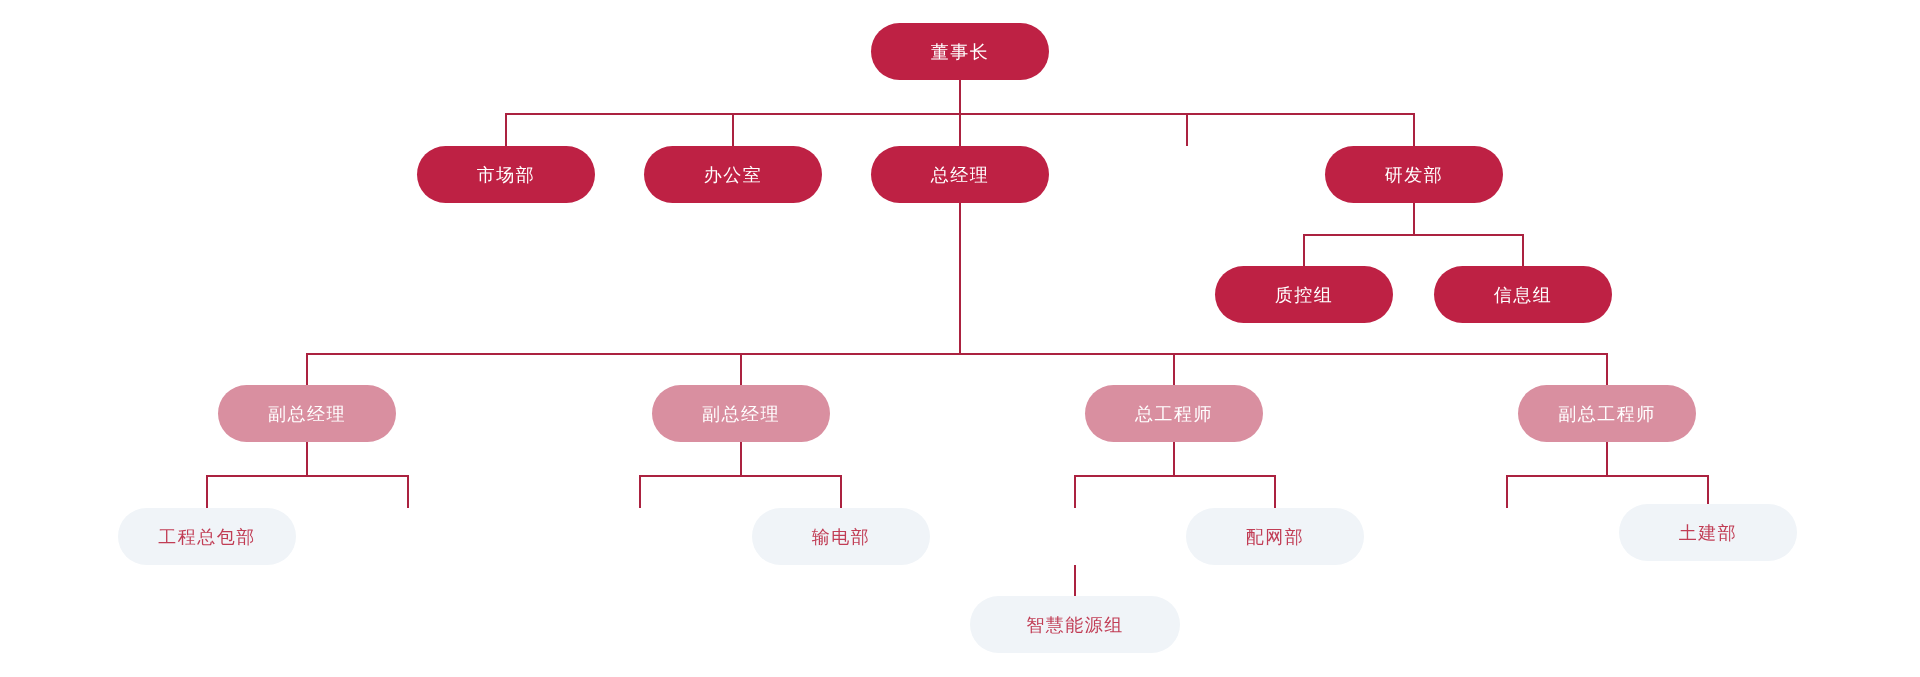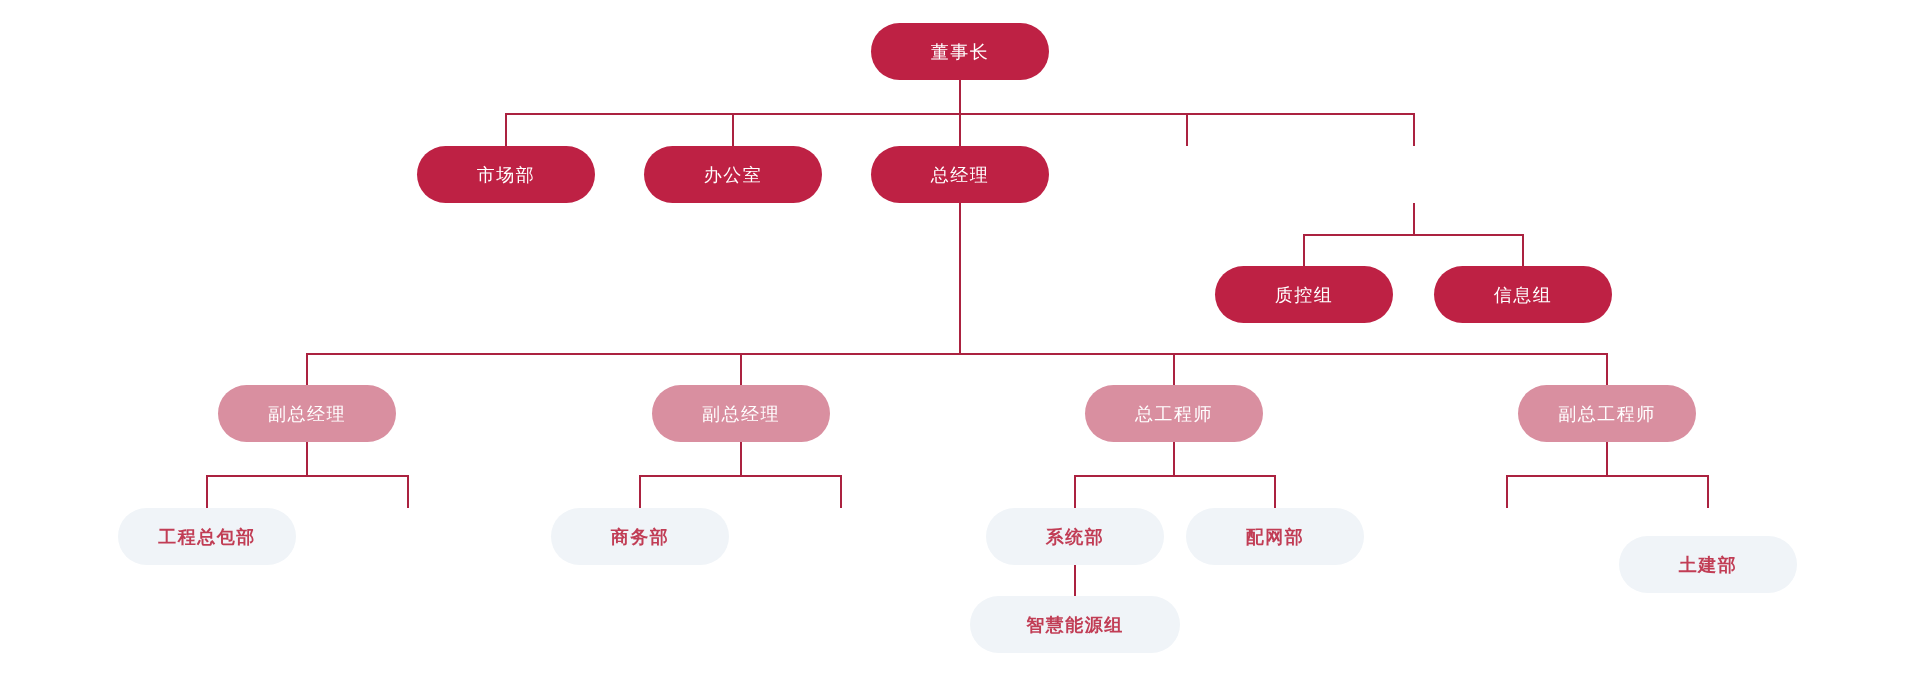--- a/index.html
+++ b/index.html
@@ -32,21 +32,20 @@
     background: var(--primary, #be2144);
     color: var(--node-text-light, #ffffff);
   }
   .node.mid {
     background: var(--secondary, #d98fa0);
     color: var(--node-text-light, #ffffff);
   }
   .node.pale {
     background: var(--pale-bg, #f0f4f8);
     color: var(--pale-text, #c13d55);
-    font-weight: bold;
   }
   .node.wide { width: 210px; }
   .vline {
     position: absolute;
     width: 1.5px;
     background: var(--line, #ab2240);
   }
   .hline {
     position: absolute;
     height: 1.5px;
@@ -101,30 +100,30 @@
     <div class="vline" style="left:1707.25px;top:475px;height:33px"></div>
 
     <div class="vline" style="left:1074.25px;top:565px;height:31px"></div>
   </div>
 
   <div class="node dark" style="left:871px;top:23px">董事长</div>
 
   <div class="node dark" style="left:417px;top:146px">市场部</div>
   <div class="node dark" style="left:644px;top:146px">办公室</div>
   <div class="node dark" style="left:871px;top:146px">总经理</div>
+  <div class="node dark" style="left:1325px;top:146px">研发部</div>
 
   <div class="node dark" style="left:1434px;top:266px">信息组</div>
   <div class="node dark" style="left:1215px;top:266px">质控组</div>
 
   <div class="node mid" style="left:218px;top:385px">副总经理</div>
   <div class="node mid" style="left:652px;top:385px">副总经理</div>
   <div class="node mid" style="left:1518px;top:385px">副总工程师</div>
   <div class="node mid" style="left:1085px;top:385px">总工程师</div>
 
   <div class="node pale" style="left:118px;top:508px">工程总包部</div>
-  <div class="node pale" style="left:551px;top:508px">商务部</div>
-  <div class="node pale" style="left:986px;top:508px">系统部</div>
+  <div class="node pale" style="left:752px;top:508px">输电部</div>
   <div class="node pale" style="left:1186px;top:508px">配网部</div>
-  <div class="node pale" style="left:1619px;top:536px">土建部</div>
+  <div class="node pale" style="left:1619px;top:504px">土建部</div>
 
   <div class="node pale wide" style="left:970px;top:596px">智慧能源组</div>
 
 </div>
 
 </body></html>

